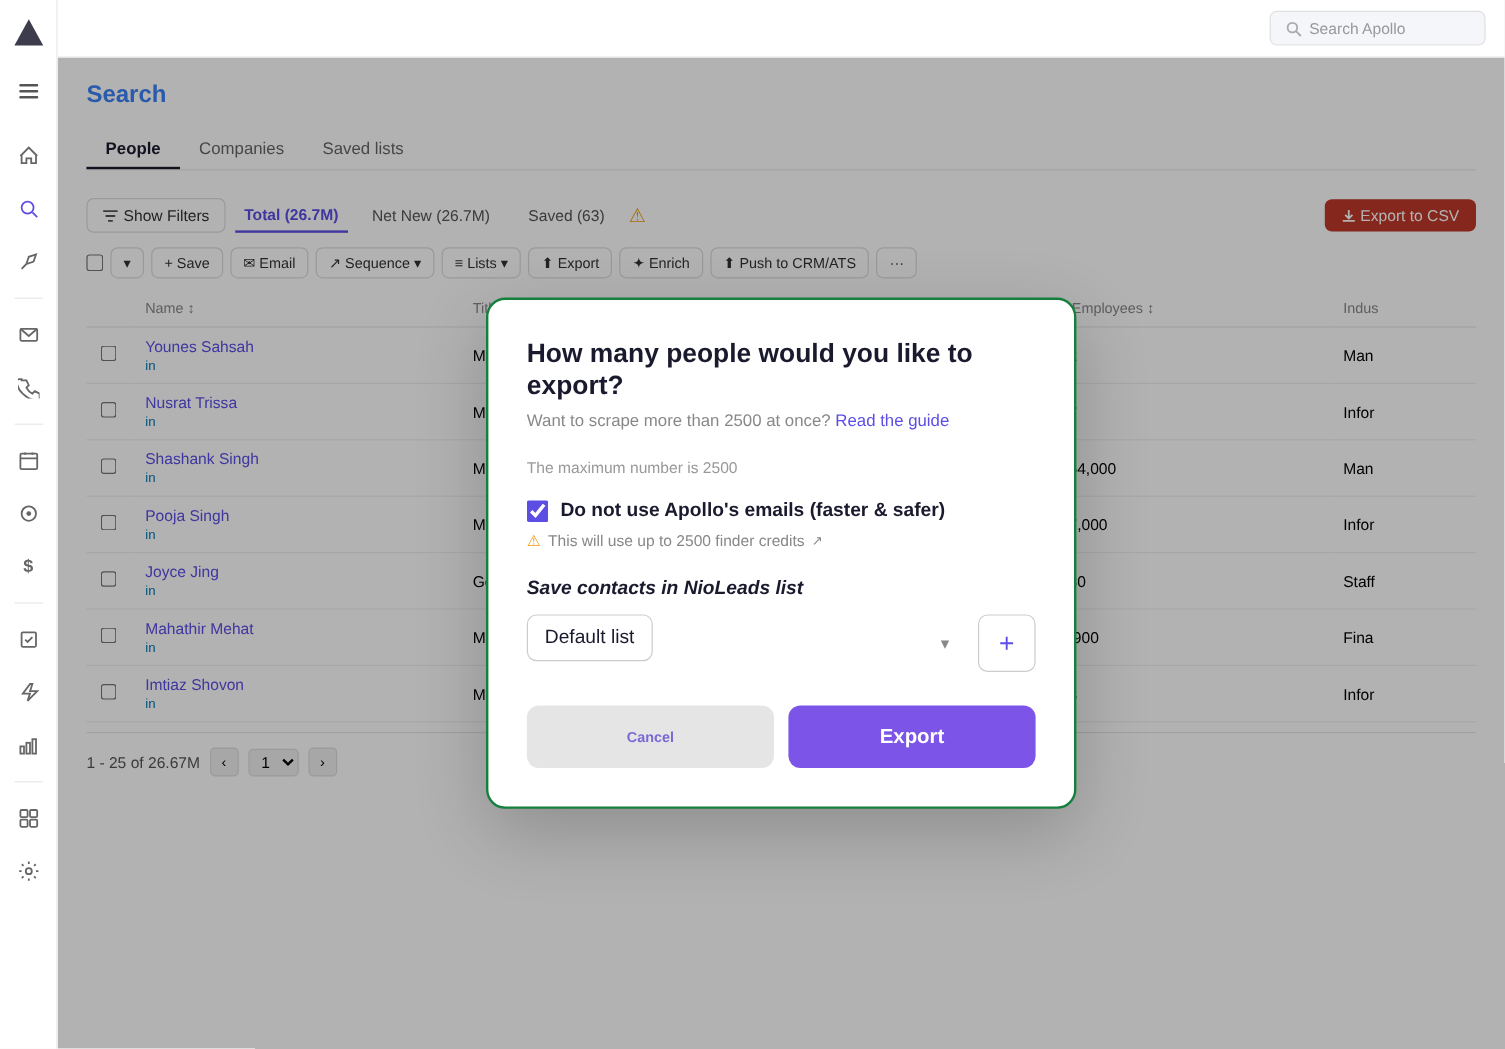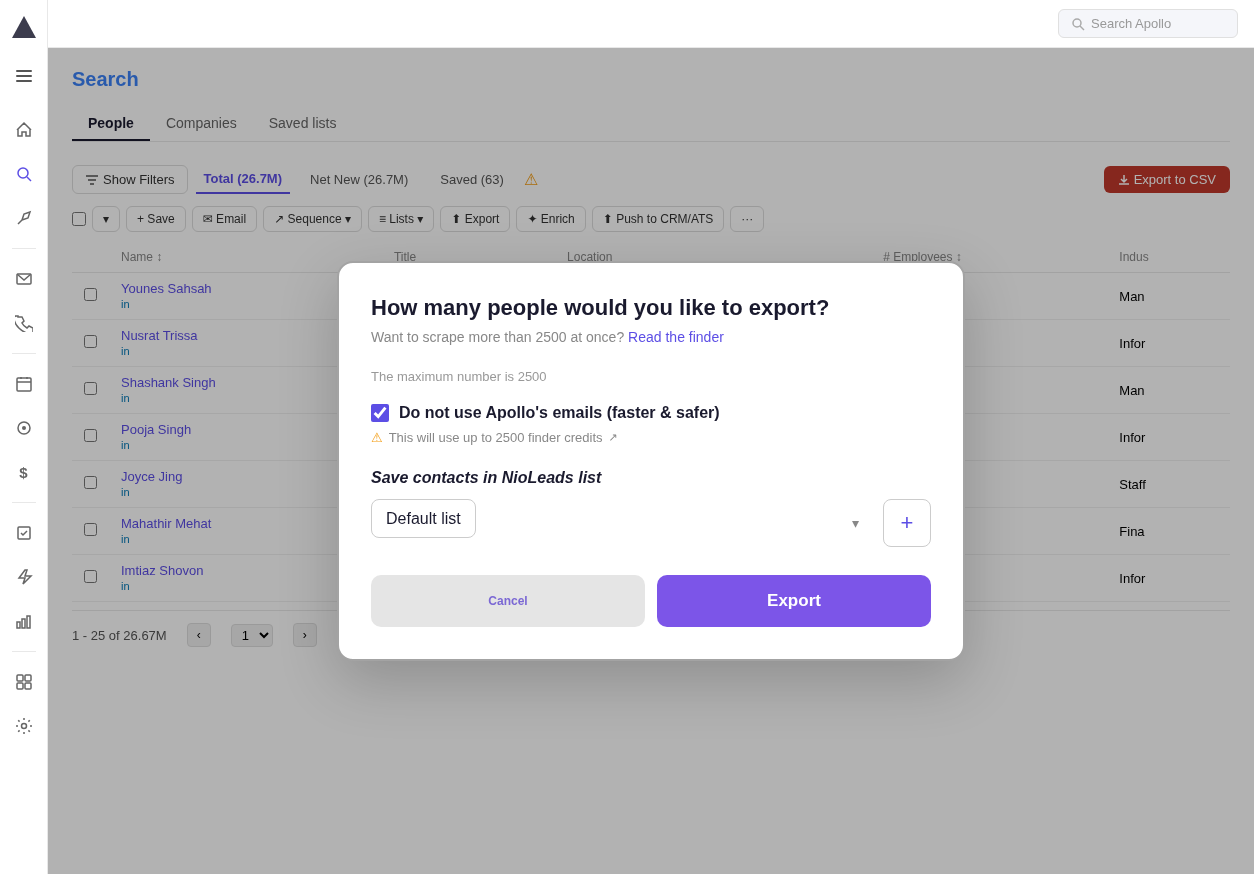--- a/index.html
+++ b/index.html
@@ -46,27 +46,27 @@
 
     
     .table { width: 100%; border-collapse: collapse; font-size: 13px; }
     .table th { text-align: left; padding: 8px 12px; color: #888; font-weight: 500; border-bottom: 1px solid #e8e8e8; font-size: 12px; white-space: nowrap; }
     .table td { padding: 8px 12px; border-bottom: 1px solid #f0f0f0; vertical-align: middle; }
     .person-name { color: #5c4ee5; font-weight: 500; cursor: pointer; display: block; }
     .person-linkedin { color: #0077b5; font-size: 11px; }
     .col-check { width: 32px; }
 
     
-    .pagination { display: flex; align-items: center; gap: 20px; padding: 12px 0; font-size: 13px; color: #555; border-top: 1px solid #e8e8e8; margin-top: 8px; }
+    .pagination { display: flex; align-items: center; gap: 8px; padding: 12px 0; font-size: 13px; color: #555; border-top: 1px solid #e8e8e8; margin-top: 8px; }
     .page-btn { width: 24px; height: 24px; display: flex; align-items: center; justify-content: center; border: 1px solid #ddd; border-radius: 4px; cursor: pointer; font-size: 12px; }
     .page-select { padding: 2px 6px; border: 1px solid #ddd; border-radius: 4px; font-size: 13px; }
 
     
     .modal-overlay { position: absolute; inset: 0; background: rgba(0,0,0,0.3); display: flex; align-items: center; justify-content: center; z-index: 100; }
-    .modal { background: #fff; border-radius: 16px; padding: 32px; width: 628px; box-shadow: 0 20px 60px rgba(0,0,0,0.2); border: 2px solid #a3a3a3; }
+    .modal { background: #fff; border-radius: 16px; padding: 32px; width: 492px; box-shadow: 0 20px 60px rgba(0,0,0,0.2); border: 2px solid #15803d; }
     .modal-title { font-size: 22px; font-weight: 700; color: #1a1a2e; margin-bottom: 8px; }
     .modal-subtitle { font-size: 14px; color: #888; margin-bottom: 24px; }
     .modal-subtitle a { color: #5c4ee5; text-decoration: none; font-weight: 500; }
     .modal-input { width: 100%; padding: 14px 16px; font-size: 20px; border: 1.5px solid #ccc; border-radius: 10px; outline: none; color: #1a1a2e; margin-bottom: 8px; }
     .modal-hint { font-size: 13px; color: #999; margin-bottom: 20px; }
     .modal-checkbox-row { display: flex; align-items: center; gap: 10px; margin-bottom: 8px; }
     .modal-checkbox { width: 18px; height: 18px; accent-color: #5c4ee5; }
     .modal-checkbox-label { font-size: 16px; font-weight: 600; color: #1a1a2e; }
     .modal-warning-row { display: flex; align-items: center; gap: 6px; margin-bottom: 24px; font-size: 13px; color: #888; }
     .modal-section-title { font-size: 16px; font-weight: 700; color: #1a1a2e; margin-bottom: 12px; font-style: italic; }
@@ -334,21 +334,21 @@
           <option>1</option>
         </select>
         <button class="page-btn">›</button>
       </div>
 
       <div class="modal-overlay">
         <div class="modal">
           <h2 class="modal-title">How many people would you like to export?</h2>
           <p class="modal-subtitle">
             <span>Want to scrape more than 2500 at once?</span>
-            <a href="#">Read the finder</a>
+            <a href="#">Read the guide</a>
           </p>
 
           <p class="modal-hint">The maximum number is 2500</p>
 
           <div class="modal-checkbox-row">
             <input type="checkbox" class="modal-checkbox" checked="" style="">
             <label class="modal-checkbox-label">Do not use Apollo's emails (faster &amp; safer)</label>
           </div>
           <div class="modal-warning-row">
             <span style="color:#f39c12">⚠</span>

